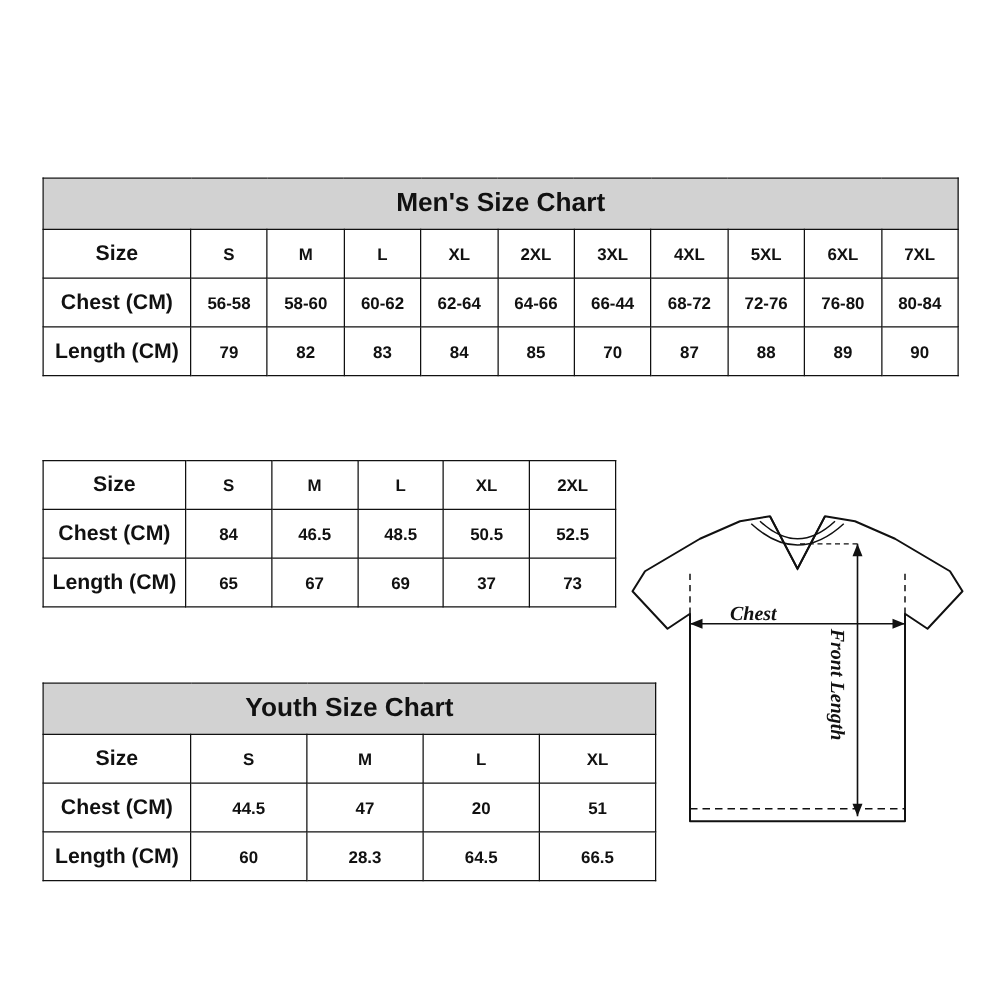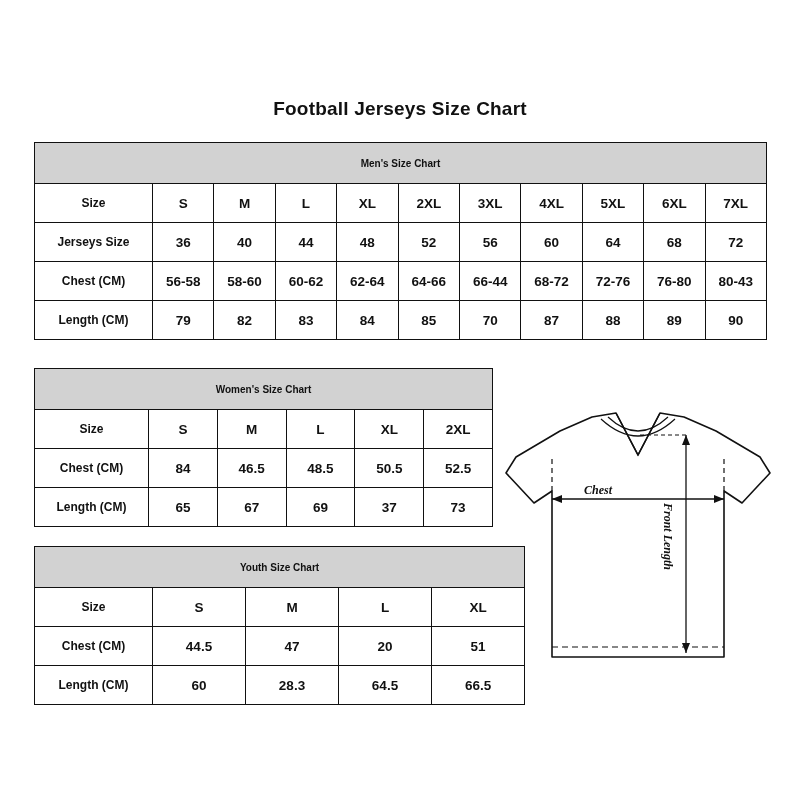--- a/index.html
+++ b/index.html
@@ -45,26 +45,26 @@
     vertical-align: middle;
     font-size: 13.5px;
     font-weight: bold;
     color: #111111;
     padding: 0;
     height: 39px;
     box-sizing: border-box;
   }
   table.size-table tr.header-row td {
     background: #d2d2d2;
-    font-size: 10px;
+    font-size: 21px;
     font-weight: bold;
     height: 41px;
   }
   table.size-table td.row-label {
-    font-size: 12px;
+    font-size: 17px;
   }
 
   
   #mens-table-wrap {
     position: absolute;
     left: 34px;
     top: 142px;
     width: 732px;
   }
   #mens-table-wrap table { width: 732px; }
@@ -99,41 +99,40 @@
     left: 500px;
     top: 395px;
     width: 290px;
     height: 300px;
   }
   .diagram-label {
     position: absolute;
     font-family: "Liberation Serif", serif;
     font-style: italic;
     font-weight: bold;
-    font-size: 12px;
+    font-size: 16px;
     color: #111111;
     white-space: nowrap;
   }
   #chest-label {
     left: 84px;
     top: 88px;
   }
   #front-length-label {
     left: 160px;
     top: 108px;
     writing-mode: vertical-rl;
     text-orientation: mixed;
   }
 </style>
 </head>
 <body>
 
 <div class="page">
 
-  <div class="title">Football Jerseys Size Chart</div>
 
   <div id="mens-table-wrap">
     <table class="size-table">
       <colgroup>
         <col class="label-col">
         <col class="data-col">
           <col class="data-col">
           <col class="data-col">
           <col class="data-col">
           <col class="data-col">
@@ -154,44 +153,31 @@
           <td>L</td>
           <td>XL</td>
           <td>2XL</td>
           <td>3XL</td>
           <td>4XL</td>
           <td>5XL</td>
           <td>6XL</td>
           <td>7XL</td>
         </tr>
         <tr>
-          <td class="row-label">Jerseys Size</td>
-          <td>36</td>
-          <td>40</td>
-          <td>44</td>
-          <td>48</td>
-          <td>52</td>
-          <td>56</td>
-          <td>60</td>
-          <td>64</td>
-          <td>68</td>
-          <td>72</td>
-        </tr>
-        <tr>
           <td class="row-label">Chest (CM)</td>
           <td>56-58</td>
           <td>58-60</td>
           <td>60-62</td>
           <td>62-64</td>
           <td>64-66</td>
           <td>66-44</td>
           <td>68-72</td>
           <td>72-76</td>
           <td>76-80</td>
-          <td>80-43</td>
+          <td>80-84</td>
         </tr>
         <tr>
           <td class="row-label">Length (CM)</td>
           <td>79</td>
           <td>82</td>
           <td>83</td>
           <td>84</td>
           <td>85</td>
           <td>70</td>
           <td>87</td>
@@ -207,23 +193,20 @@
     <table class="size-table">
       <colgroup>
         <col class="label-col">
         <col class="data-col">
           <col class="data-col">
           <col class="data-col">
           <col class="data-col">
           <col class="data-col">
       </colgroup>
       <tbody>
-        <tr class="header-row">
-          <td colspan="6">Women's Size Chart</td>
-        </tr>
         <tr>
           <td class="row-label">Size</td>
           <td>S</td>
           <td>M</td>
           <td>L</td>
           <td>XL</td>
           <td>2XL</td>
         </tr>
         <tr>
           <td class="row-label">Chest (CM)</td>

